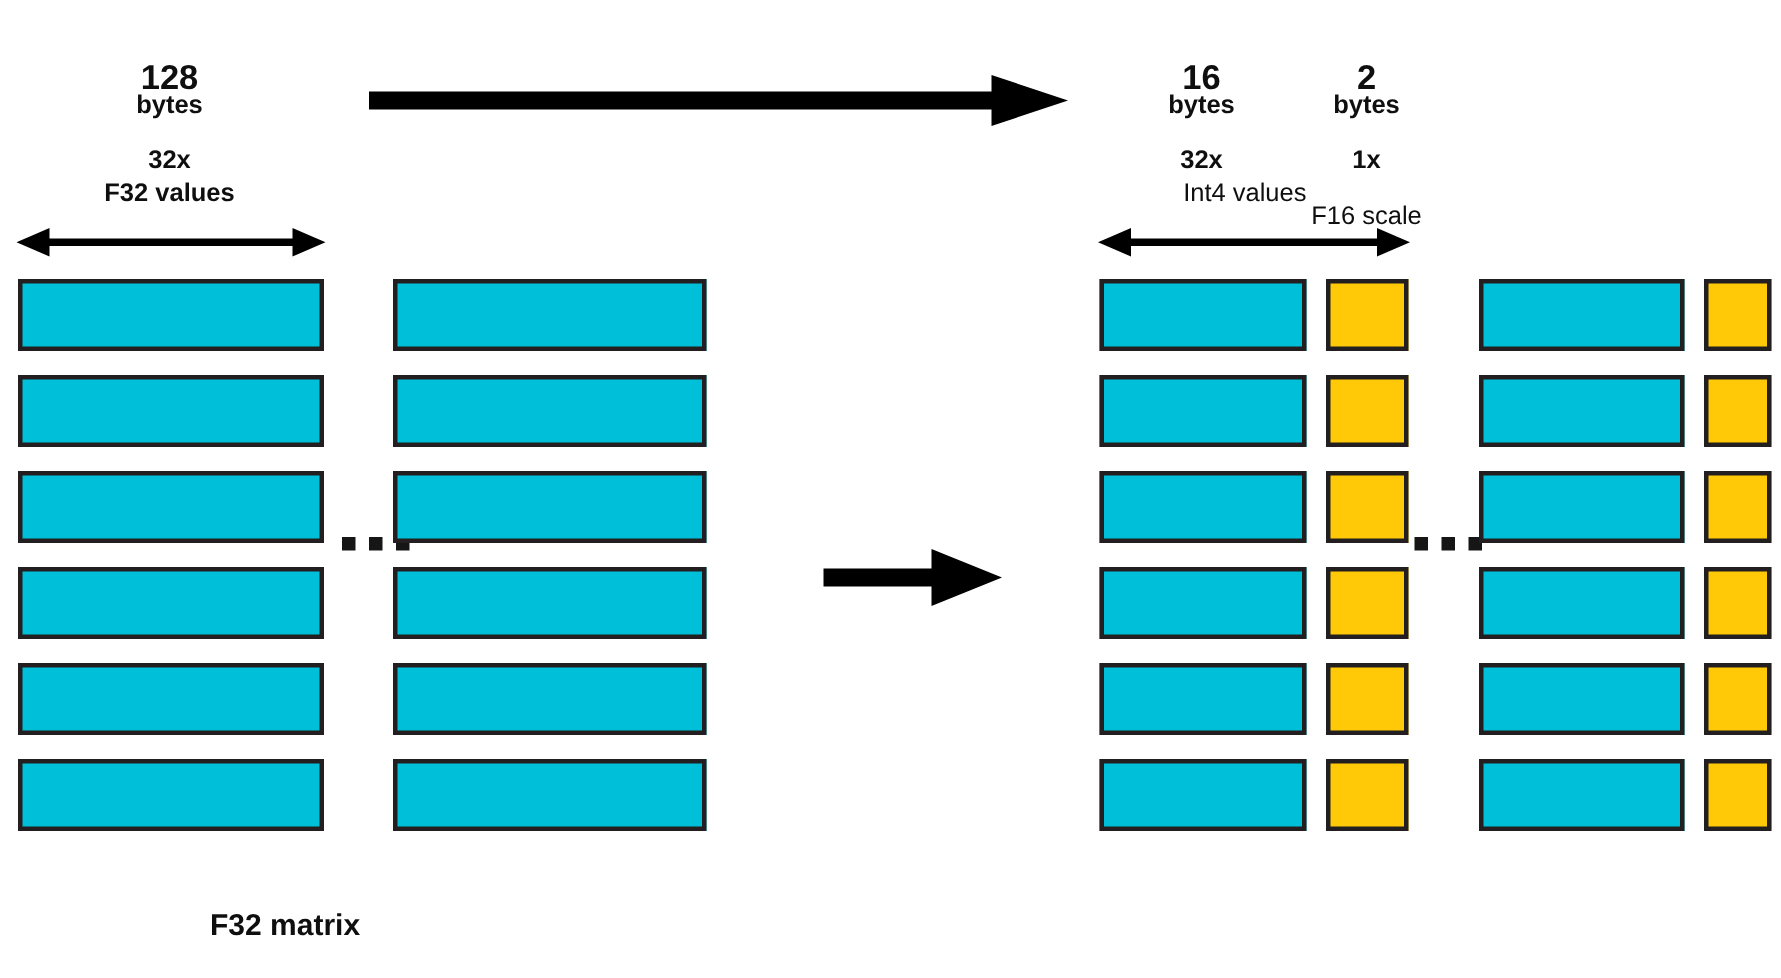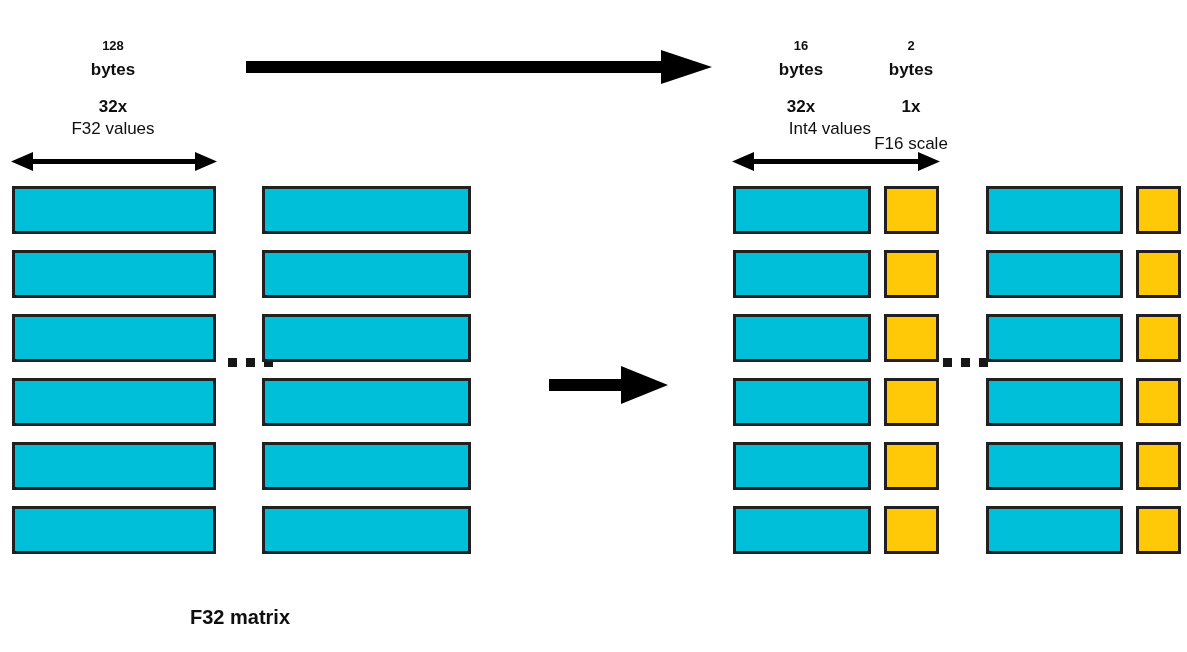--- a/index.html
+++ b/index.html
@@ -33,31 +33,30 @@
   .title-arrow-label {
     position: absolute;
     font-size: 25px;
     font-weight: bold;
     letter-spacing: -0.2px;
     white-space: nowrap;
     color: #0f0f0f;
     text-align: center;
   }
 
-  .unit-num  { font-size: 13px; font-weight: bold; }
+  .unit-num  { font-size: 23px; font-weight: bold; }
   .unit-word { font-size: 17px; font-weight: bold; }
   .mult-num  { font-size: 17px; font-weight: bold; }
   .mult-word { font-size: 17px; font-weight: normal; }
 
   .matrix-caption {
     position: absolute;
     font-size: 20px;
     font-weight: bold;
     white-space: nowrap;
-    text-align: center;
     color: #0f0f0f;
   }
 
   
   .blk {
     position: absolute;
     box-sizing: border-box;
     border: 3px solid #231f20;
   }
   .blk.cyan   { background: #00bfd8; }
@@ -91,21 +90,21 @@
 
   <svg class="arrow-svg" style="left:246px; top:50px;" width="470" height="34" viewBox="0 0 470 34">
     <rect x="0" y="11" width="423" height="12" fill="#000000"></rect>
     <polygon points="415,0 466,17 415,34" fill="#000000"></polygon>
   </svg>
 
   <div class="lbl unit-num strong" style="left:53px; top:38px; width:120px;">128</div>
   <div class="lbl unit-word" style="left:53px; top:60px; width:120px;">bytes</div>
 
   <div class="lbl mult-num strong" style="left:53px; top:97px; width:120px;">32x</div>
-  <div class="lbl mult-word" style="left:43px; top:119px; width:140px;">F32 values</div>
+  <div class="lbl mult-word" style="left:43px; top:119px; width:140px;font-weight:bold;">F32 values</div>
 
   <svg class="arrow-svg" style="left:11px; top:152px;" width="206" height="20" viewBox="0 0 206 20">
     <rect x="15" y="7" width="176" height="5" fill="#000000"></rect>
     <polygon points="0,9.5 22,0 22,19" fill="#000000"></polygon>
     <polygon points="206,9.5 184,0 184,19" fill="#000000"></polygon>
   </svg>
 
   <div class="blk cyan" style="left:12px;  top:186px; width:204px; height:48px;"></div>
   <div class="blk cyan" style="left:12px;  top:250px; width:204px; height:48px;"></div>
   <div class="blk cyan" style="left:12px;  top:314px; width:204px; height:48px;"></div>

